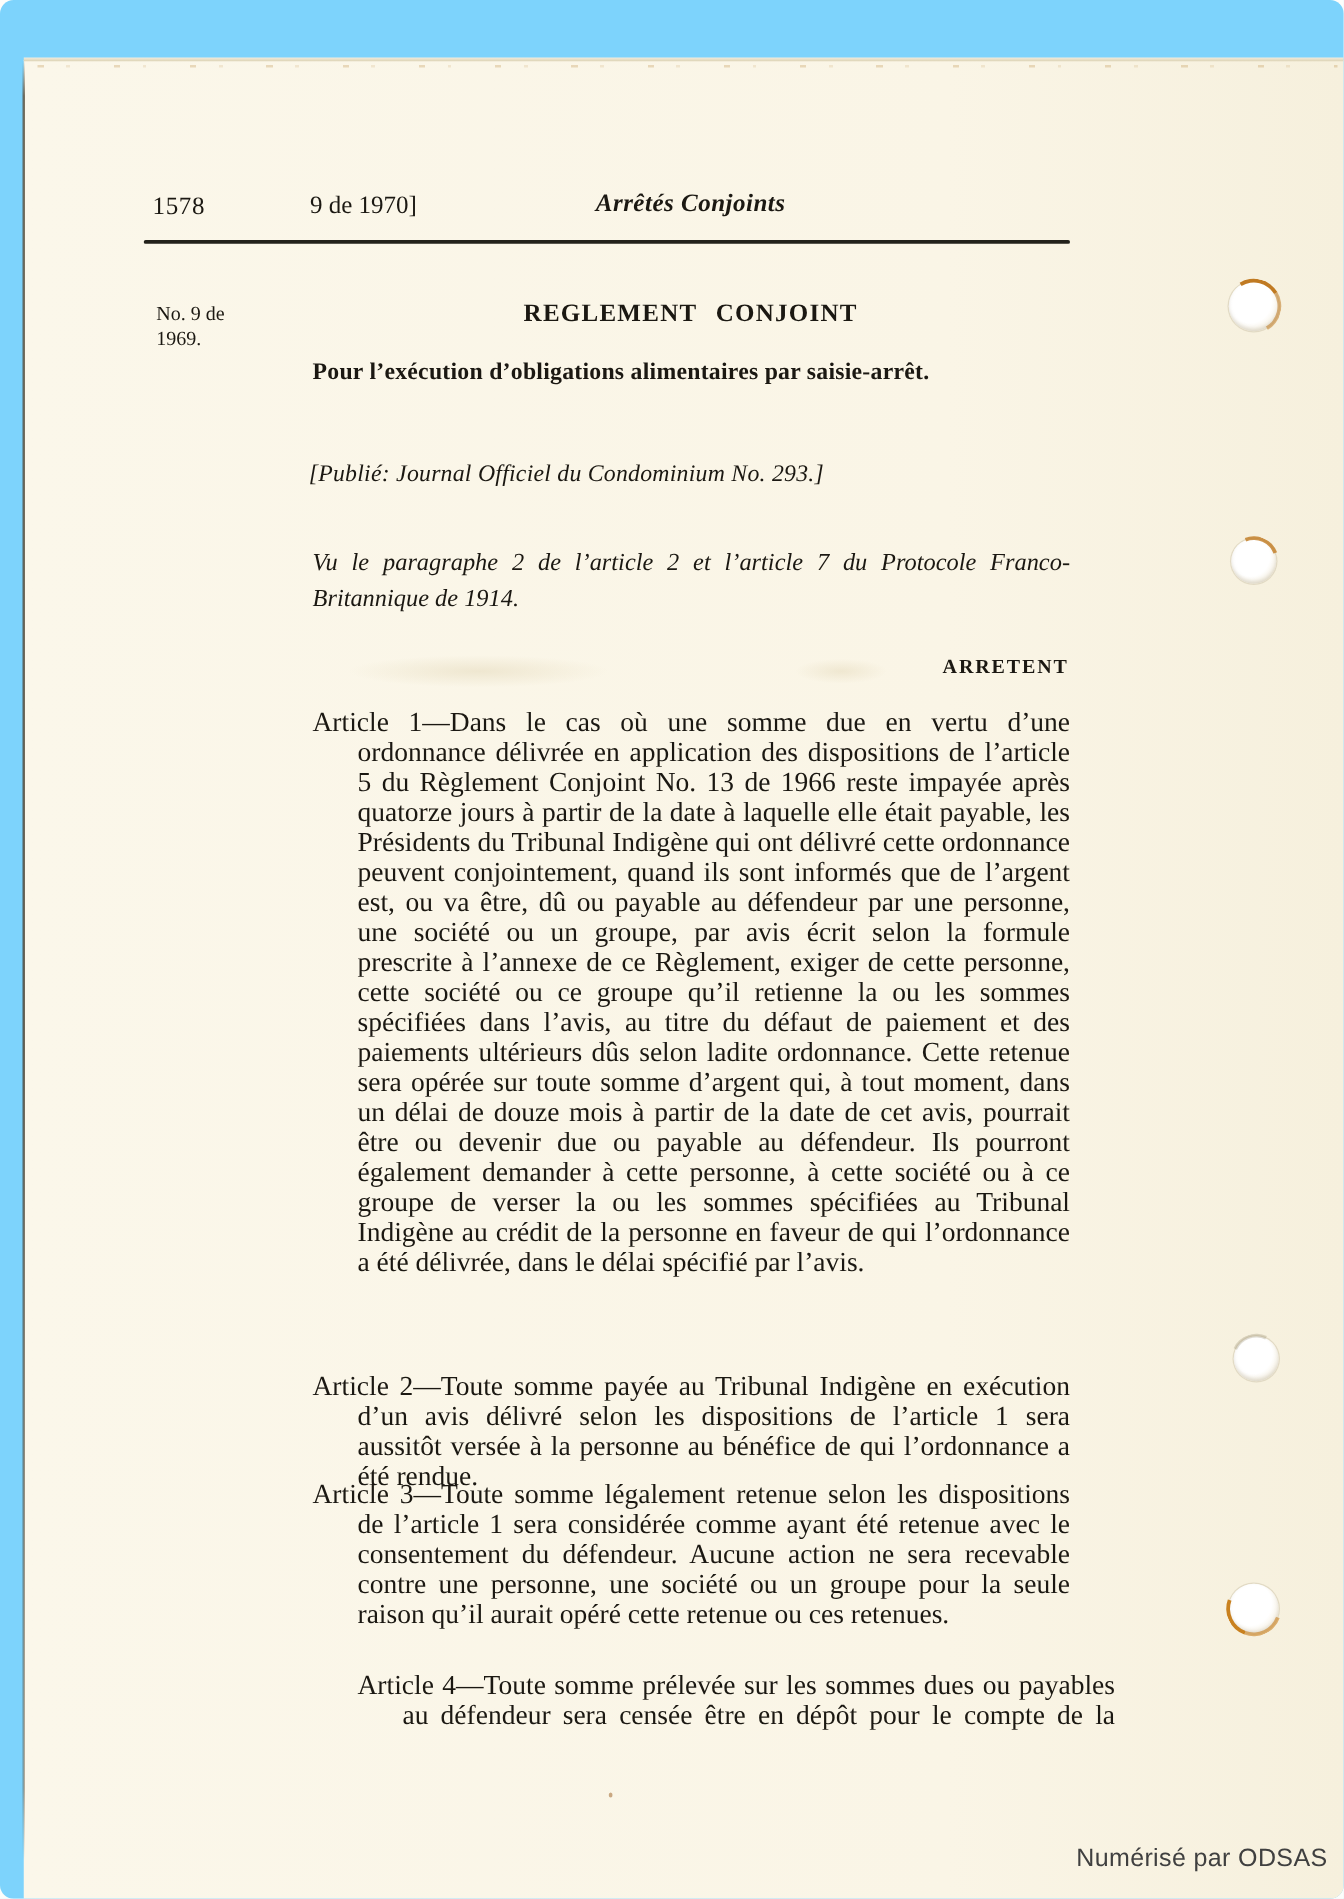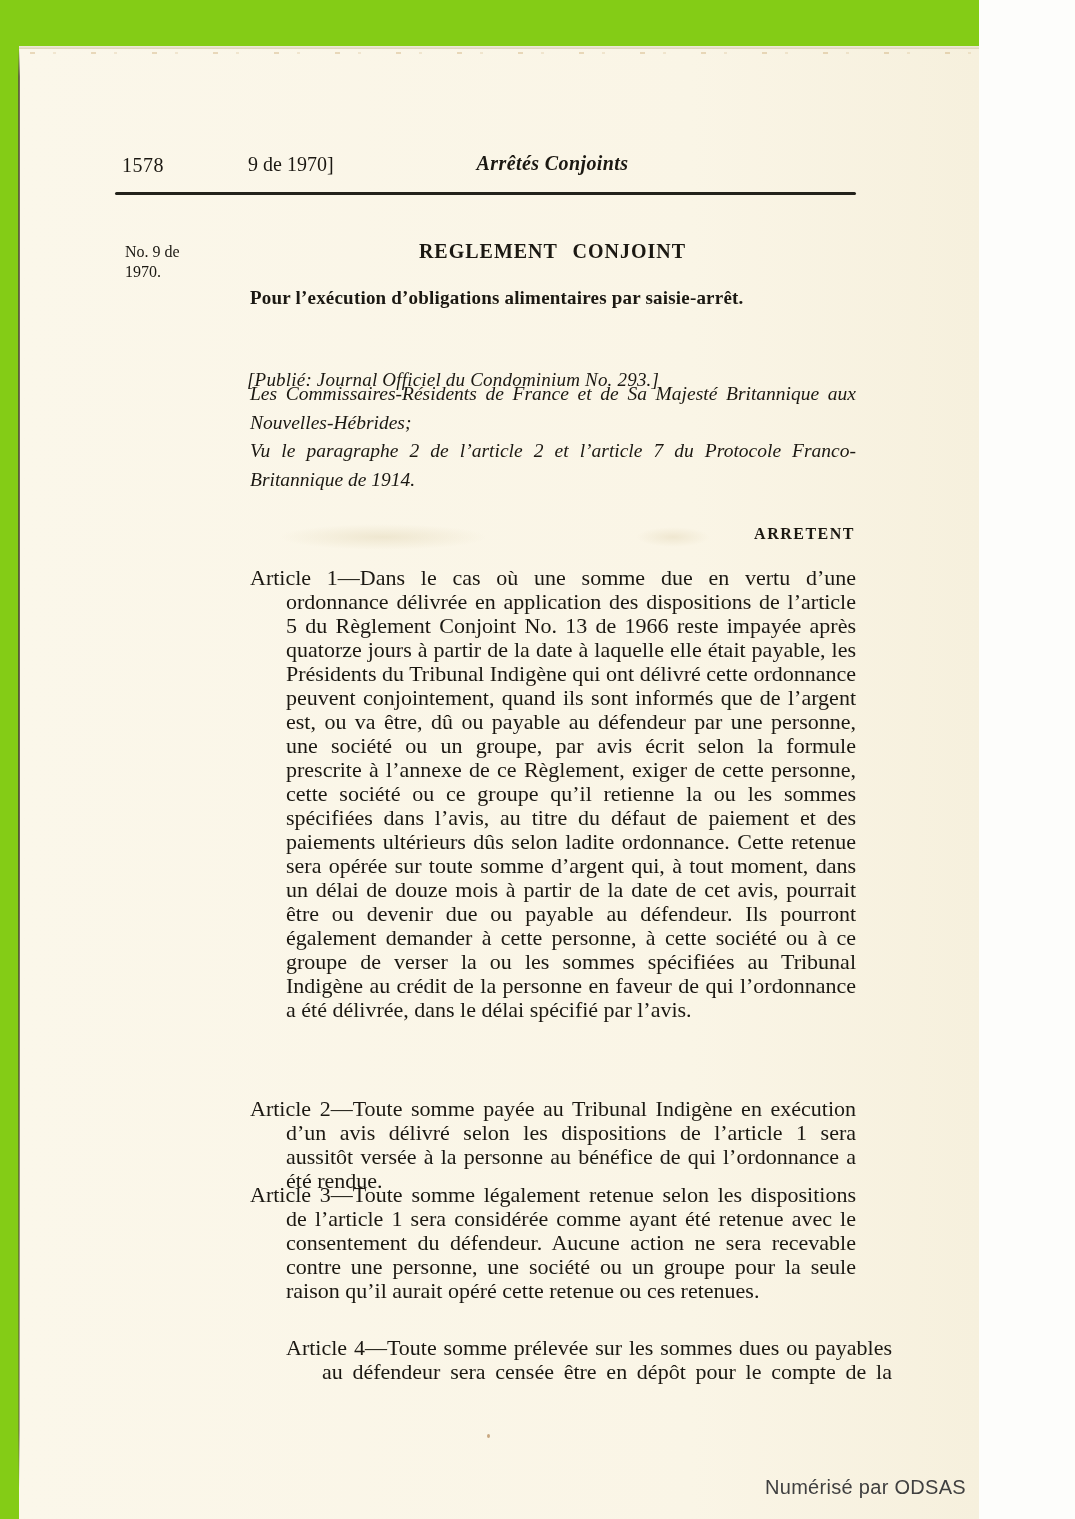--- a/index.html
+++ b/index.html
@@ -1,20 +1,21 @@
 <!DOCTYPE html>
 <html lang="fr"><head>
 <meta charset="utf-8">
 <style>
   html,body{margin:0;padding:0;background:#fdfdfb;}
   .canvas{
-    position:relative;width:979px;height:1519px;overflow:hidden;
-    background:#84cc16;
+    position:relative;width:1075px;height:1519px;overflow:hidden;
+    background:#7dd3fc;
     font-family:"Liberation Serif","DejaVu Serif",serif;
     color:#1b1812;
+    border-radius:11px;
   }
   
   .sheet{
     position:absolute;left:19px;top:48px;right:0;bottom:0;
     background:linear-gradient(90deg,#fbf7ea 0%,#faf5e6 70%,#f6f0dd 100%);
   }
   .edge-top{
     position:absolute;left:19px;top:46px;width:1056px;height:3px;
     background:linear-gradient(180deg,#f0ecdf 0%,#ddd3b4 100%);
   }
@@ -90,27 +91,26 @@
   <div class="sheet"></div>
   <div class="edge-top"></div>
   <div class="edge-top-speckle"></div>
   <div class="edge-left"></div>
 
   <div class="abs pagenum">1578</div>
   <div class="abs issueref">9 de 1970]</div>
   <div class="abs journal">Arrêtés Conjoints</div>
   <div class="abs rule"></div>
 
-  <div class="abs marginnote">No. 9 de 1970.</div>
+  <div class="abs marginnote">No. 9 de 1969.</div>
 
   <div class="abs doctitle">REGLEMENT CONJOINT</div>
   <div class="abs subject">Pour l’exécution d’obligations alimentaires par saisie-arrêt.</div>
   <div class="abs pubnote">[Publié: Journal Officiel du Condominium No. 293.]</div>
 
-  <div class="abs pre pre1">Les Commissaires-Résidents de France et de Sa Majesté Britannique aux Nouvelles-Hébrides;</div>
   <div class="abs pre pre2">Vu le paragraphe 2 de l’article 2 et l’article 7 du Protocole Franco-Britannique de 1914.</div>
 
   <div class="abs smudge1"></div>
   <div class="abs smudge2"></div>
 
   <div class="abs enact">ARRETENT</div>
 
   <p class="abs article art1">Article 1—Dans le cas où une somme due en vertu d’une ordonnance délivrée en application des dispositions de l’article 5 du Règlement Conjoint No. 13 de 1966 reste impayée après quatorze jours à partir de la date à laquelle elle était payable, les Présidents du Tribunal Indigène qui ont délivré cette ordonnance peuvent conjointement, quand ils sont informés que de l’argent est, ou va être, dû ou payable au défendeur par une personne, une société ou un groupe, par avis écrit selon la formule prescrite à l’annexe de ce Règlement, exiger de cette personne, cette société ou ce groupe qu’il retienne la ou les sommes spécifiées dans l’avis, au titre du défaut de paiement et des paiements ultérieurs dûs selon ladite ordonnance. Cette retenue sera opérée sur toute somme d’argent qui, à tout moment, dans un délai de douze mois à partir de la date de cet avis, pourrait être ou devenir due ou payable au défendeur. Ils pourront également demander à cette personne, à cette société ou à ce groupe de verser la ou les sommes spécifiées au Tribunal Indigène au crédit de la personne en faveur de qui l’ordonnance a été délivrée, dans le délai spécifié par l’avis.</p>
   <p class="abs article art2">Article 2—Toute somme payée au Tribunal Indigène en exécution d’un avis délivré selon les dispositions de l’article 1 sera aussitôt versée à la personne au bénéfice de qui l’ordonnance a été rendue.</p>
   <p class="abs article art3">Article 3—Toute somme légalement retenue selon les dispositions de l’article 1 sera considérée comme ayant été retenue avec le consentement du défendeur. Aucune action ne sera recevable contre une personne, une société ou un groupe pour la seule raison qu’il aurait opéré cette retenue ou ces retenues.</p>

